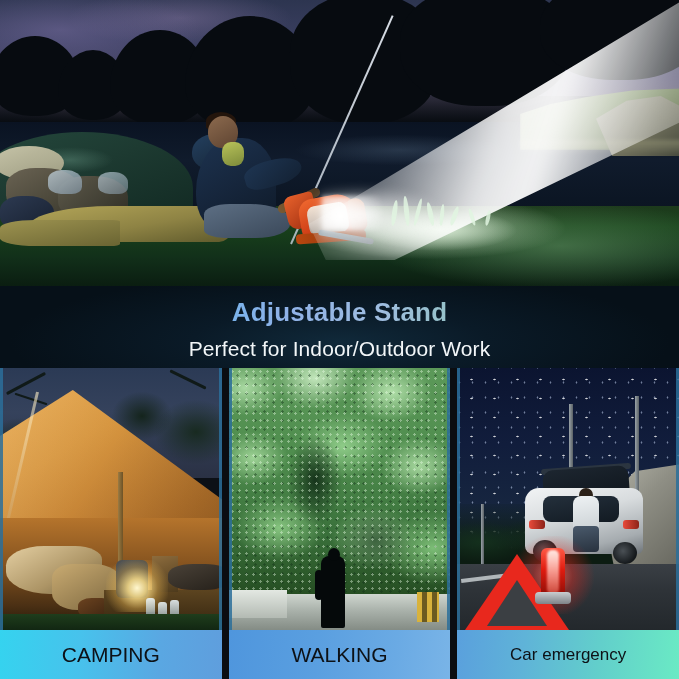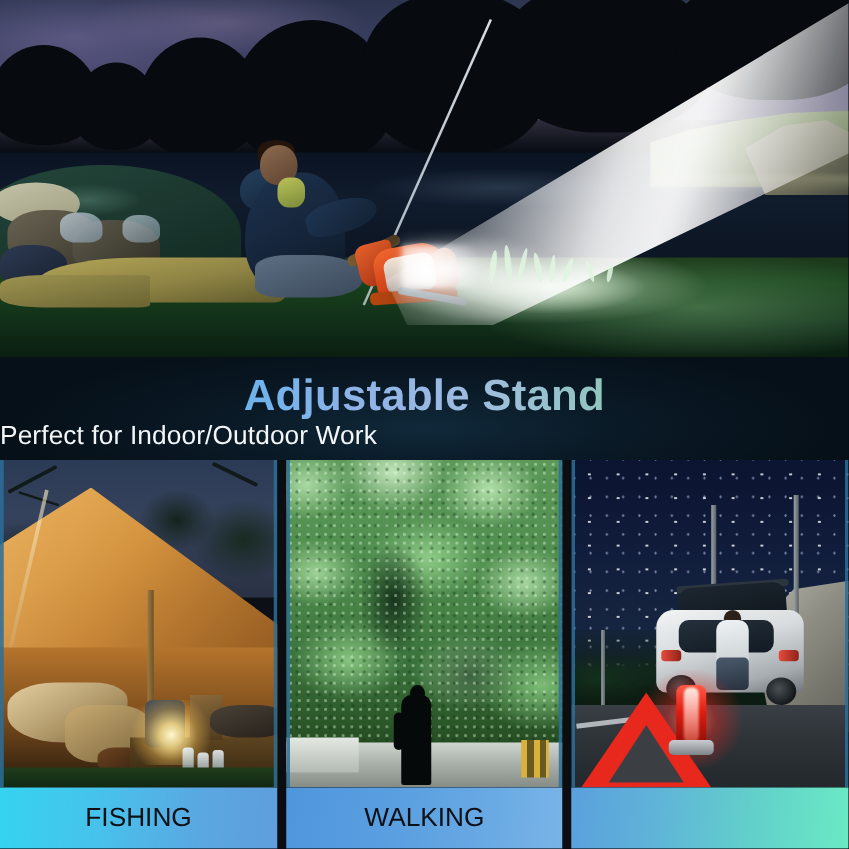--- a/index.html
+++ b/index.html
@@ -136,25 +136,25 @@
        border-radius:0 19px 19px 0;display:flex;align-items:center;justify-content:center;}
   .badge span{font-size:19px;font-weight:400;color:#101418;letter-spacing:.6px;
        padding-left:8px;}
 
   
   .band{position:absolute;left:0;top:286px;width:679px;height:82px;
        background:
         radial-gradient(ellipse 330px 70px at 340px 56px, #10293a 0%, #0a1a27 45%, #061018 100%),
         #05101a;}
   .title{position:absolute;left:0;top:297px;width:679px;text-align:center;
-       font-size:35px;font-weight:bold;letter-spacing:.2px;
+       font-size:26px;font-weight:bold;letter-spacing:.2px;
        background:linear-gradient(93deg,#35c9f0 0%,#59b4ef 22%,#8fb2e8 42%,#9fbde0 56%,#8fc6b8 74%,#93cdae 100%);
        -webkit-background-clip:text;background-clip:text;color:transparent;
        -webkit-text-fill-color:transparent;}
-  .subtitle{position:absolute;left:0;top:337px;width:679px;text-align:left;
+  .subtitle{position:absolute;left:0;top:337px;width:679px;text-align:center;
        font-size:21px;color:#f2f6f8;font-weight:400;letter-spacing:.1px;}
 
   
   .panels{position:absolute;left:0;top:368px;width:679px;height:311px;
        display:flex;background:#0a0c10;}
   .panel{position:relative;flex:1;overflow:hidden;}
   .divider{width:7px;background:#0b0d11;flex:0 0 7px;}
   .pic{position:absolute;left:0;top:0;right:0;height:262px;overflow:hidden;background:#0c1016;}
   .trim-l{position:absolute;left:0;top:0;width:3px;height:262px;background:#2b6f9a;opacity:.85;}
   .trim-r{position:absolute;right:0;top:0;width:3px;height:262px;background:#2b6f9a;opacity:.85;}
@@ -474,24 +474,24 @@
         <div class="e-lanbeam"></div>
         <div class="e-lanbase"></div>
         <div class="trim-l"></div>
         <div class="trim-r"></div>
       </div>
     </div>
 
   </div>
 
   <div class="labels">
-    <div class="label lbl1">FISHING</div>
+    <div class="label lbl1">CAMPING</div>
     <div class="lbl-div"></div>
     <div class="label lbl2">WALKING</div>
     <div class="lbl-div"></div>
     <div class="label lbl3">
       <span>
-        <br>
+        <span>Car emergency</span><br>
       </span>
     </div>
   </div>
 
 </div>
 
 </body></html>

